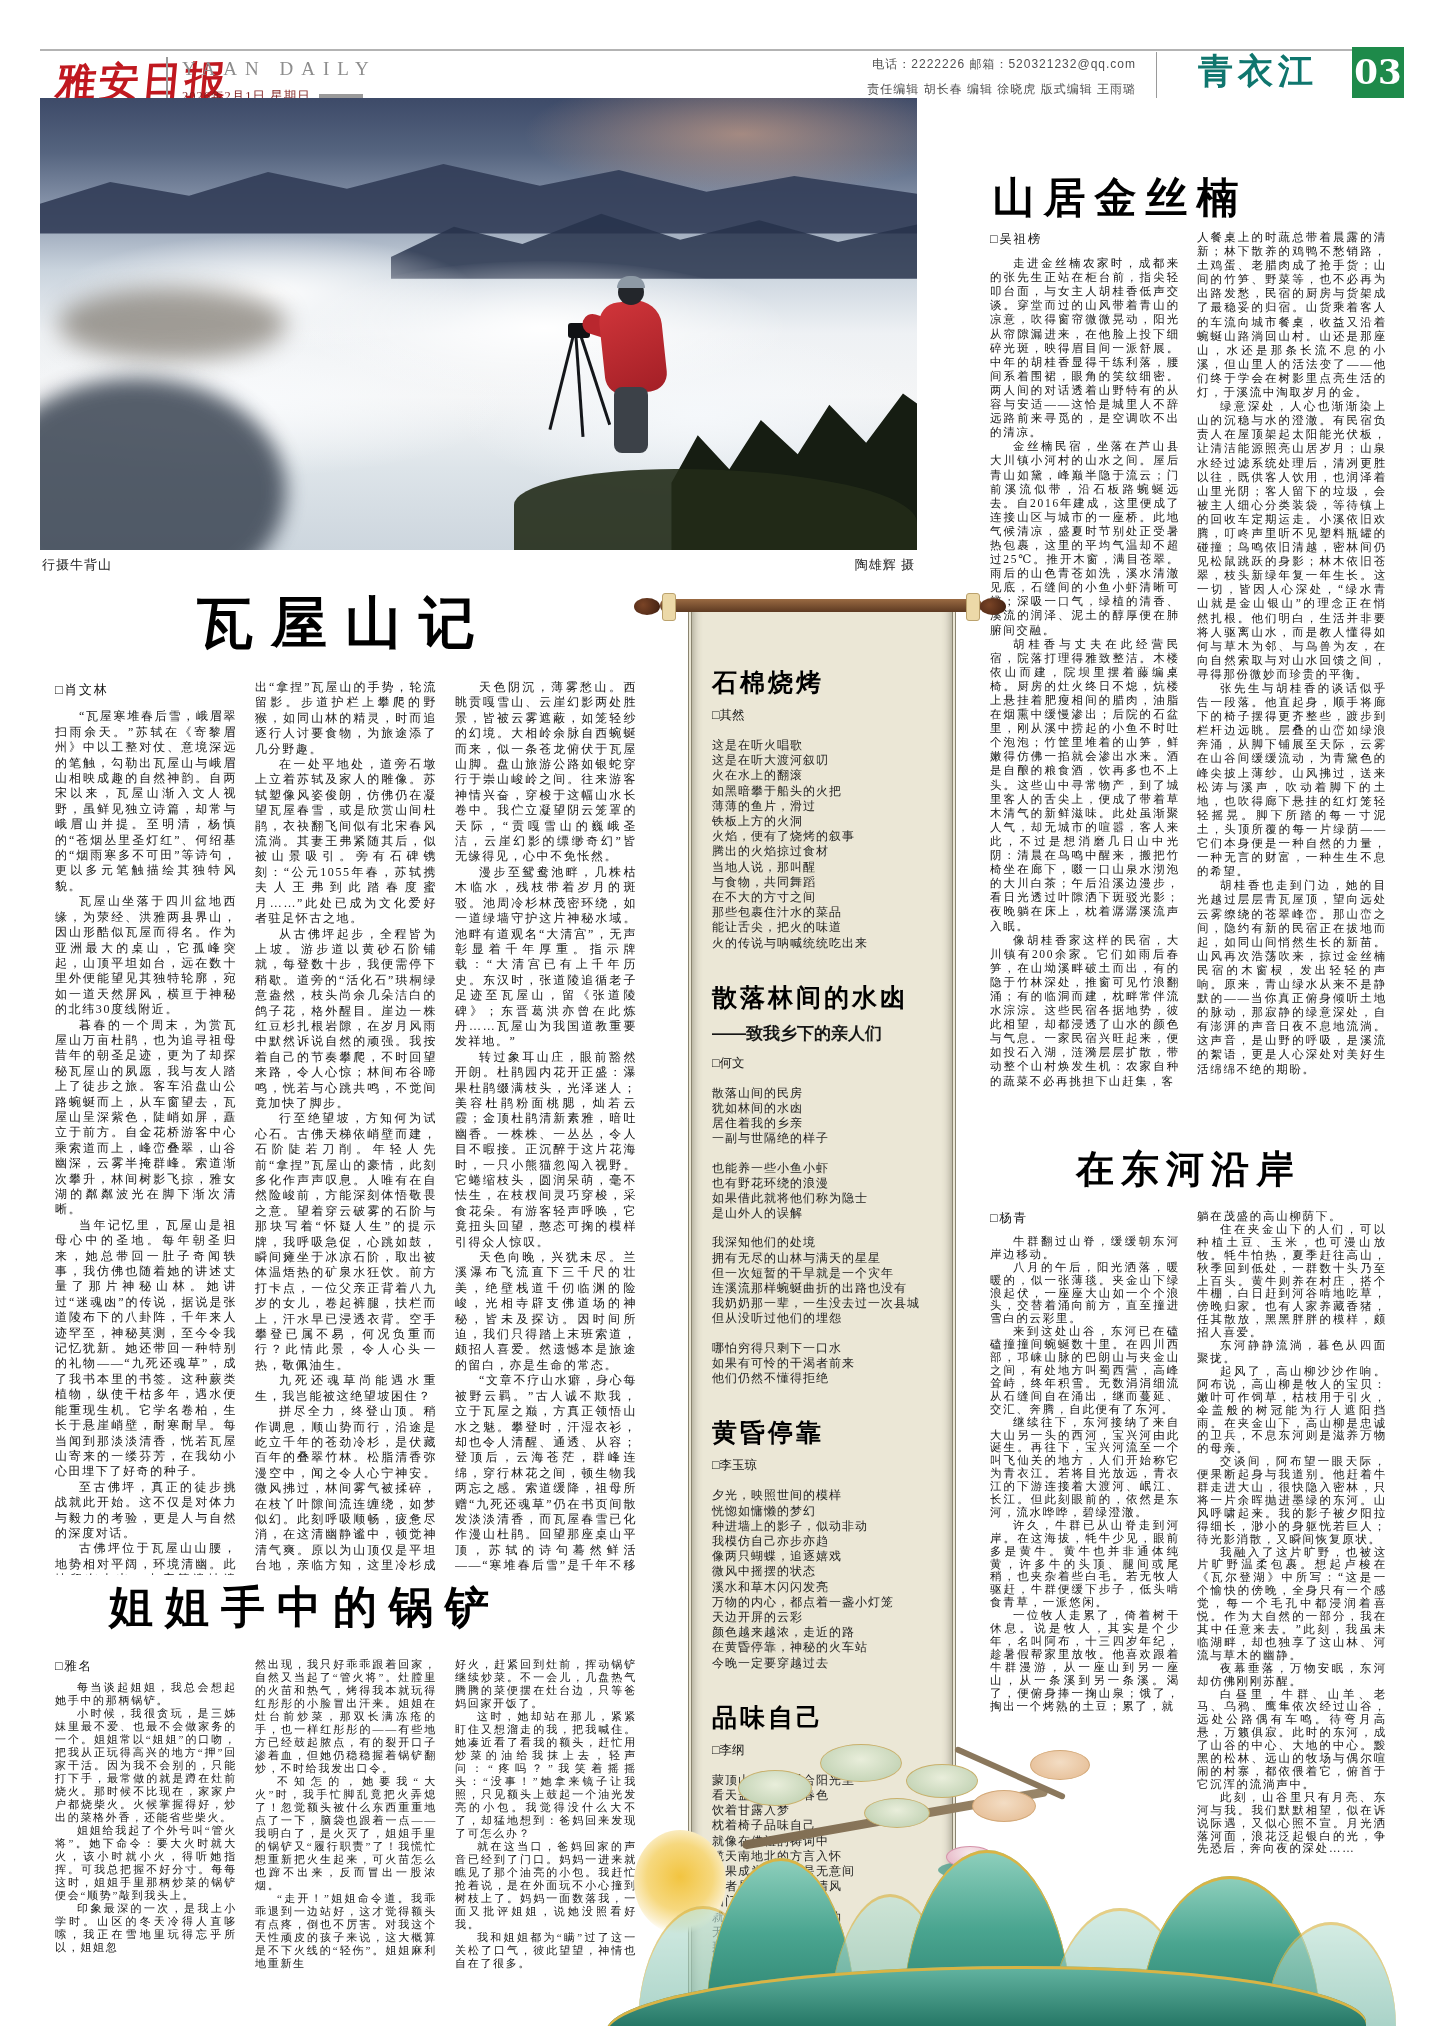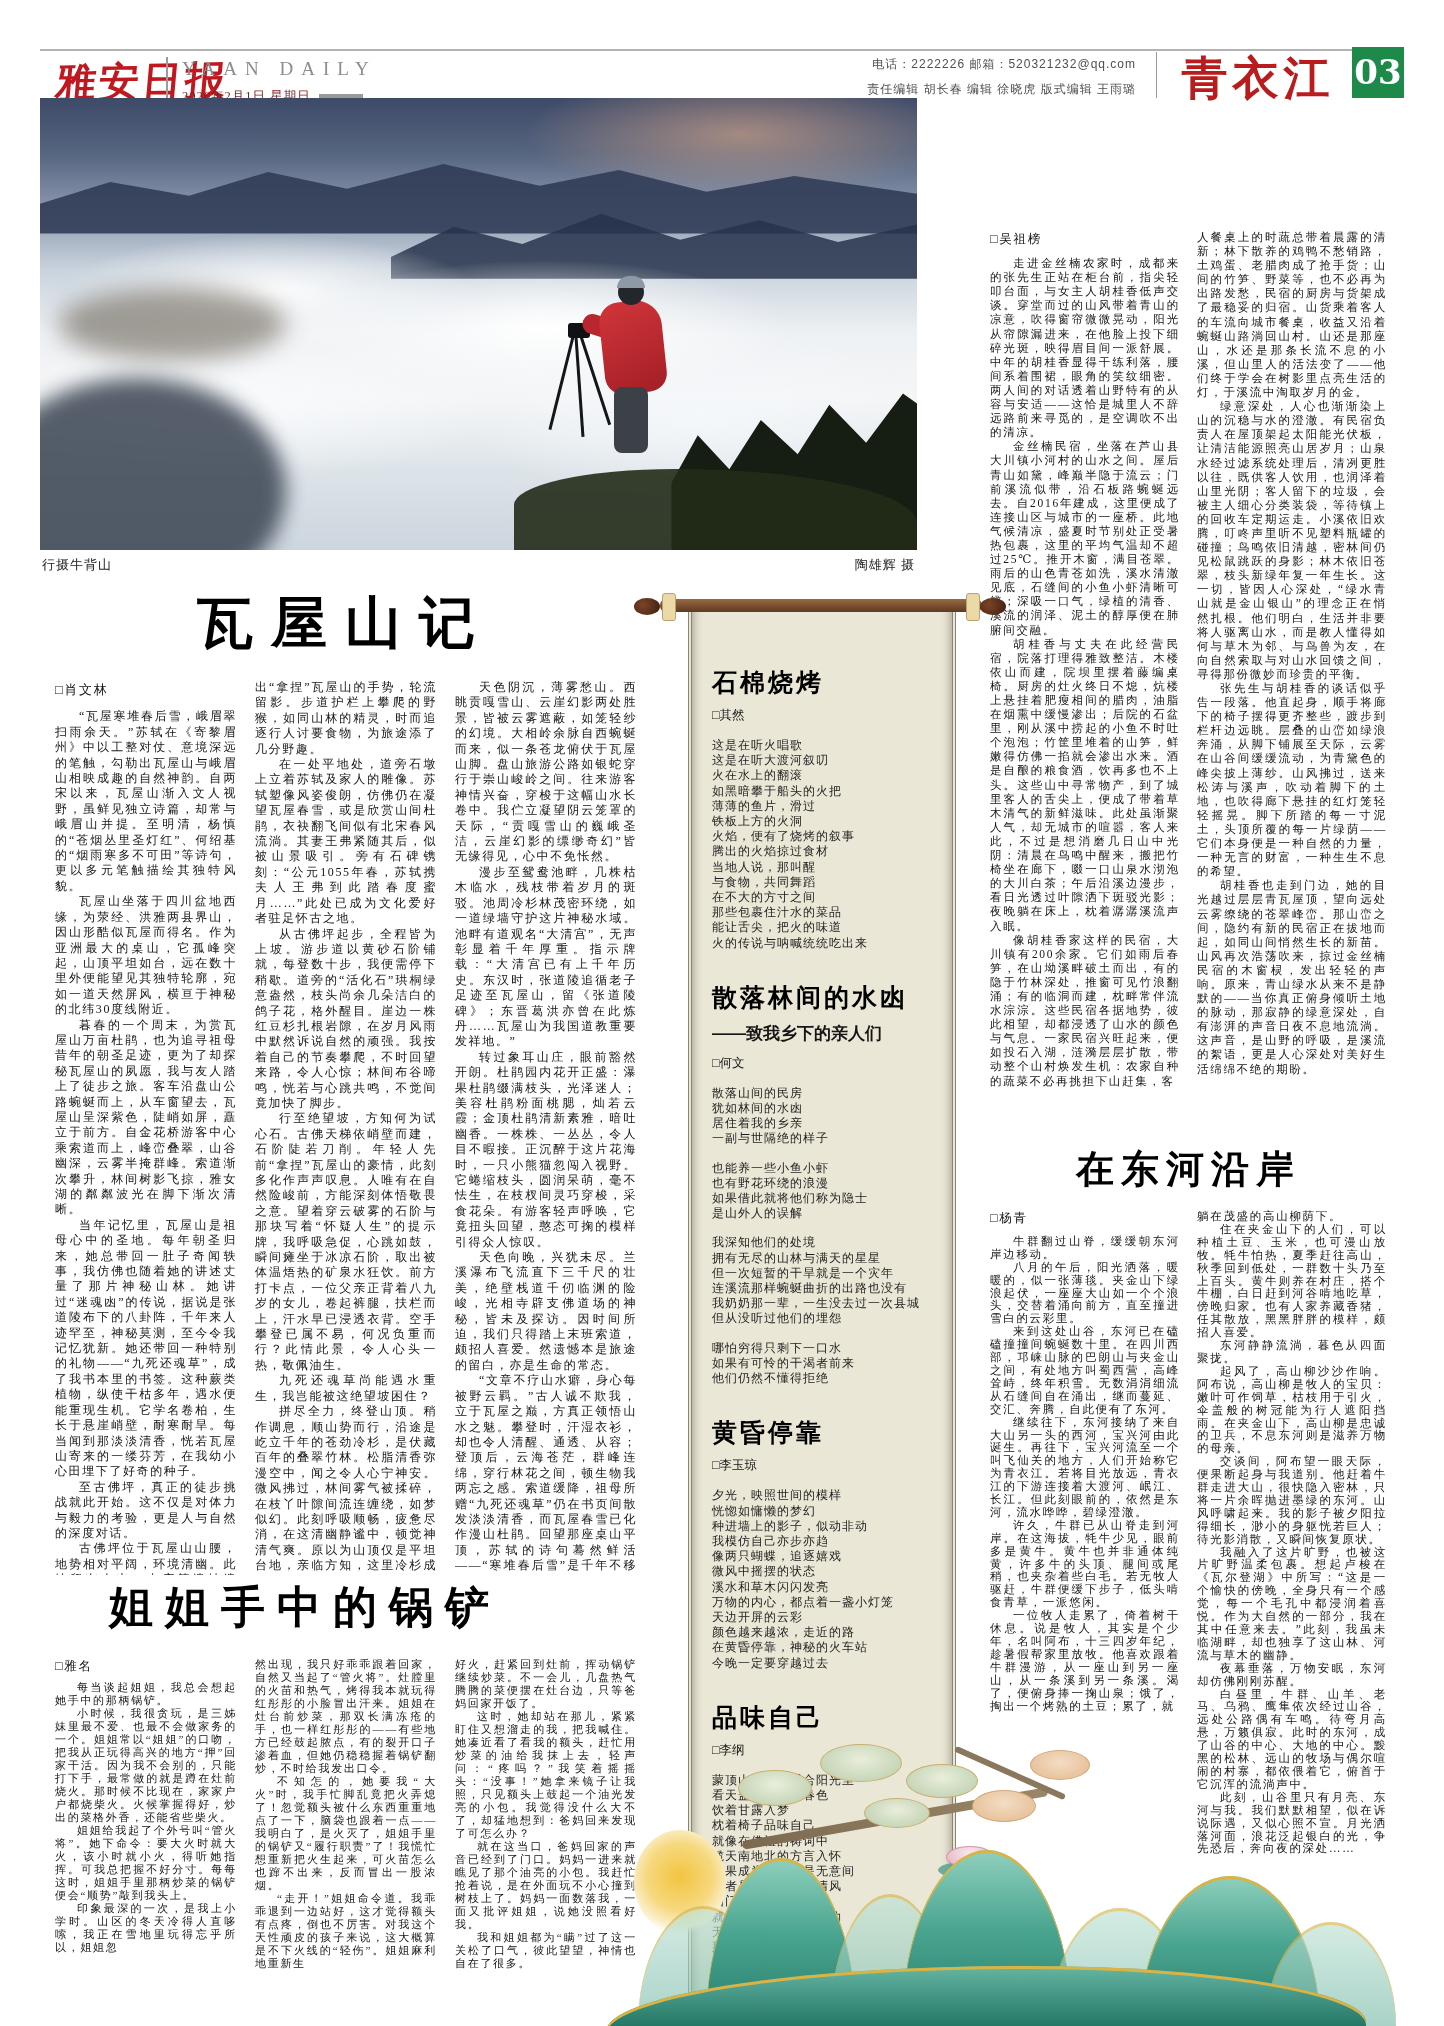--- a/index.html
+++ b/index.html
@@ -11,22 +11,22 @@
   .logo{position:absolute;left:56px;top:54px;font-size:40px;font-weight:bold;color:#c0181f;
         font-family:"DejaVu Serif",serif;transform:skewX(-6deg) rotate(-1deg);letter-spacing:3px;}
   .mast-vline{position:absolute;left:166px;top:57px;width:2px;height:44px;background:#9a9a9a;}
   .mast-en{position:absolute;left:182px;top:58px;font-size:19px;letter-spacing:8px;color:#8d8d8d;
         font-family:"Liberation Serif",serif;}
   .dateline{position:absolute;left:182px;top:88px;font-size:12.5px;color:#7f1d1d;letter-spacing:1px;}
   .date-bar{display:inline-block;width:44px;height:4px;background:#9a9a9a;margin:0 0 2px 8px;vertical-align:middle;}
   .contact{position:absolute;left:640px;top:52px;width:496px;text-align:right;font-size:12px;color:#4f4f4f;
         line-height:25px;font-family:"Liberation Sans","DejaVu Sans",sans-serif;letter-spacing:1px;}
   .sec-vline{position:absolute;left:1156px;top:52px;width:1px;height:46px;background:#9a9a9a;}
-  .section-name{position:absolute;left:1168px;top:48px;width:180px;text-align:center;font-size:46px;font-weight:900;
-        font-family:"Liberation Sans","DejaVu Sans",sans-serif;letter-spacing:5px;color:#b91c1c;}
+  .section-name{position:absolute;left:1168px;top:48px;width:180px;text-align:center;font-size:35px;font-weight:900;
+        font-family:"Liberation Sans","DejaVu Sans",sans-serif;letter-spacing:5px;color:#0f766e;}
   .page-num{position:absolute;left:1352px;top:47px;width:52px;height:51px;background:#1e8a4a;color:#fff;
         font-family:"DejaVu Serif",serif;font-size:34px;font-weight:bold;text-align:center;line-height:51px;}
 
   
   .photo{position:absolute;left:40px;top:98px;width:877px;height:452px;overflow:hidden;
      background:linear-gradient(180deg,#3d4a68 0%,#55647f 12%,#8895ab 24%,#c9d3dd 38%,#eef1f4 52%,#f4f5f6 66%,#dde4e9 82%,#cdd6de 100%);}
   .ph-glow{position:absolute;left:55%;top:-6%;width:50%;height:28%;
      background:radial-gradient(ellipse at center,rgba(236,176,138,.55),rgba(236,176,138,0) 70%);}
   .ph-ridge1{position:absolute;left:0;top:8%;width:100%;height:22%;background:#313c57;opacity:.9;
      clip-path:polygon(0 70%,8% 48%,17% 62%,26% 38%,35% 55%,46% 30%,57% 52%,66% 36%,76% 58%,86% 42%,100% 60%,100% 100%,0 100%);}
@@ -188,20 +188,21 @@
       <p>拼尽全力，终登山顶。稍作调息，顺山势而行，沿途是屹立千年的苍劲冷杉，是伏藏百年的叠翠竹林。松脂清香弥漫空中，闻之令人心宁神安。微风拂过，林间雾气被揉碎，在枝丫叶隙间流连缠绕，如梦似幻。此刻呼吸顺畅，疲惫尽消，在这清幽静谧中，顿觉神清气爽。原以为山顶仅是平坦台地，亲临方知，这里冷杉成林，林间隐有沟壑浅丘，点缀着翠竹的绿、杜鹃的粉、藤蔓的柔，俨然一幅生机盎然的织锦画卷。</p>
     </div>
   <div class="col wws" style="left:455px">
       <p>天色阴沉，薄雾愁山。西眺贡嘎雪山、云崖幻影两处胜景，皆被云雾遮蔽，如笼轻纱的幻境。大相岭余脉自西蜿蜒而来，似一条苍龙俯伏于瓦屋山脚。盘山旅游公路如银蛇穿行于崇山峻岭之间。往来游客神情兴奋，穿梭于这幅山水长卷中。我伫立凝望阴云笼罩的天际，“贡嘎雪山的巍峨圣洁，云崖幻影的缥缈奇幻”皆无缘得见，心中不免怅然。</p>
       <p>漫步至鸳鸯池畔，几株枯木临水，残枝带着岁月的斑驳。池周冷杉林茂密环绕，如一道绿墙守护这片神秘水域。池畔有道观名“大清宫”，无声彰显着千年厚重。指示牌载：“大清宫已有上千年历史。东汉时，张道陵追循老子足迹至瓦屋山，留《张道陵碑》；东晋葛洪亦曾在此炼丹……瓦屋山为我国道教重要发祥地。”</p>
       <p>转过象耳山庄，眼前豁然开朗。杜鹃园内花开正盛：瀑果杜鹃缀满枝头，光泽迷人；美容杜鹃粉面桃腮，灿若云霞；金顶杜鹃清新素雅，暗吐幽香。一株株、一丛丛，令人目不暇接。正沉醉于这片花海时，一只小熊猫忽闯入视野。它蜷缩枝头，圆润呆萌，毫不怯生，在枝杈间灵巧穿梭，采食花朵。有游客轻声呼唤，它竟扭头回望，憨态可掬的模样引得众人惊叹。</p>
       <p>天色向晚，兴犹未尽。兰溪瀑布飞流直下三千尺的壮美，绝壁栈道千仞临渊的险峻，光相寺辟支佛道场的神秘，皆未及探访。因时间所迫，我们只得踏上末班索道，颇招人喜爱。然遗憾本是旅途的留白，亦是生命的常态。</p>
       <p>“文章不疗山水癖，身心每被野云羁。”古人诚不欺我，立于瓦屋之巅，方真正领悟山水之魅。攀登时，汗湿衣衫，却也令人清醒、通透、从容；登顶后，云海苍茫，群峰连绵，穿行林花之间，顿生物我两忘之感。索道缓降，祖母所赠“九死还魂草”仍在书页间散发淡淡清香，而瓦屋春雪已化作漫山杜鹃。回望那座桌山平顶，苏轼的诗句蓦然鲜活——“寒堆春后雪”是千年不移的自然神性，“翠扫雨余天”则是此刻与我共鸣的生命领悟。或许，山水之癖终不可疗，唯愿身心长被此间野云羁绊。</p>
     </div>
 
+  <div class="a-title t-jsn">山居金丝楠</div>
   <div class="col jsn" style="left:990px">
     <p class="byline jsn-b">□吴祖榜</p>
   <p>走进金丝楠农家时，成都来的张先生正站在柜台前，指尖轻叩台面，与女主人胡桂香低声交谈。穿堂而过的山风带着青山的凉意，吹得窗帘微微晃动，阳光从帘隙漏进来，在他脸上投下细碎光斑，映得眉目间一派舒展。中年的胡桂香显得干练利落，腰间系着围裙，眼角的笑纹细密。两人间的对话透着山野特有的从容与安适——这恰是城里人不辞远路前来寻觅的，是空调吹不出的清凉。</p>
       <p>金丝楠民宿，坐落在芦山县大川镇小河村的山水之间。屋后青山如黛，峰巅半隐于流云；门前溪流似带，沿石板路蜿蜒远去。自2016年建成，这里便成了连接山区与城市的一座桥。此地气候清凉，盛夏时节别处正受暑热包裹，这里的平均气温却不超过25℃。推开木窗，满目苍翠。雨后的山色青苍如洗，溪水清澈见底，石缝间的小鱼小虾清晰可辨；深吸一口气，绿植的清香、溪流的润泽、泥土的醇厚便在肺腑间交融。</p>
       <p>胡桂香与丈夫在此经营民宿，院落打理得雅致整洁。木楼依山而建，院坝里摆着藤编桌椅。厨房的灶火终日不熄，炕楼上悬挂着肥瘦相间的腊肉，油脂在烟熏中缓慢渗出；后院的石盆里，刚从溪中捞起的小鱼不时吐个泡泡；竹筐里堆着的山笋，鲜嫩得仿佛一掐就会渗出水来。酒是自酿的粮食酒，饮再多也不上头。这些山中寻常物产，到了城里客人的舌尖上，便成了带着草木清气的新鲜滋味。此处虽渐聚人气，却无城市的喧嚣，客人来此，不过是想消磨几日山中光阴：清晨在鸟鸣中醒来，搬把竹椅坐在廊下，啜一口山泉水沏泡的大川白茶；午后沿溪边漫步，看日光透过叶隙洒下斑驳光影；夜晚躺在床上，枕着潺潺溪流声入眠。</p>
       <p>像胡桂香家这样的民宿，大川镇有200余家。它们如雨后春笋，在山坳溪畔破土而出，有的隐于竹林深处，推窗可见竹浪翻涌；有的临洞而建，枕畔常伴流水淙淙。这些民宿各据地势，彼此相望，却都浸透了山水的颜色与气息。一家民宿兴旺起来，便如投石入湖，涟漪层层扩散，带动整个山村焕发生机：农家自种的蔬菜不必再挑担下山赶集，客</p>
     </div>
   <div class="col jsn" style="left:1197px">
       <p class="cont">人餐桌上的时蔬总带着晨露的清新；林下散养的鸡鸭不愁销路，土鸡蛋、老腊肉成了抢手货；山间的竹笋、野菜等，也不必再为出路发愁，民宿的厨房与货架成了最稳妥的归宿。山货乘着客人的车流向城市餐桌，收益又沿着蜿蜒山路淌回山村。山还是那座山，水还是那条长流不息的小溪，但山里人的活法变了——他们终于学会在树影里点亮生活的灯，于溪流中淘取岁月的金。</p>
       <p>绿意深处，人心也渐渐染上山的沉稳与水的澄澈。有民宿负责人在屋顶架起太阳能光伏板，让清洁能源照亮山居岁月；山泉水经过滤系统处理后，清冽更胜以往，既供客人饮用，也润泽着山里光阴；客人留下的垃圾，会被主人细心分类装袋，等待镇上的回收车定期运走。小溪依旧欢腾，叮咚声里听不见塑料瓶罐的碰撞；鸟鸣依旧清越，密林间仍见松鼠跳跃的身影；林木依旧苍翠，枝头新绿年复一年生长。这一切，皆因人心深处，“绿水青山就是金山银山”的理念正在悄然扎根。他们明白，生活并非要将人驱离山水，而是教人懂得如何与草木为邻、与鸟兽为友，在向自然索取与对山水回馈之间，寻得那份微妙而珍贵的平衡。</p>

